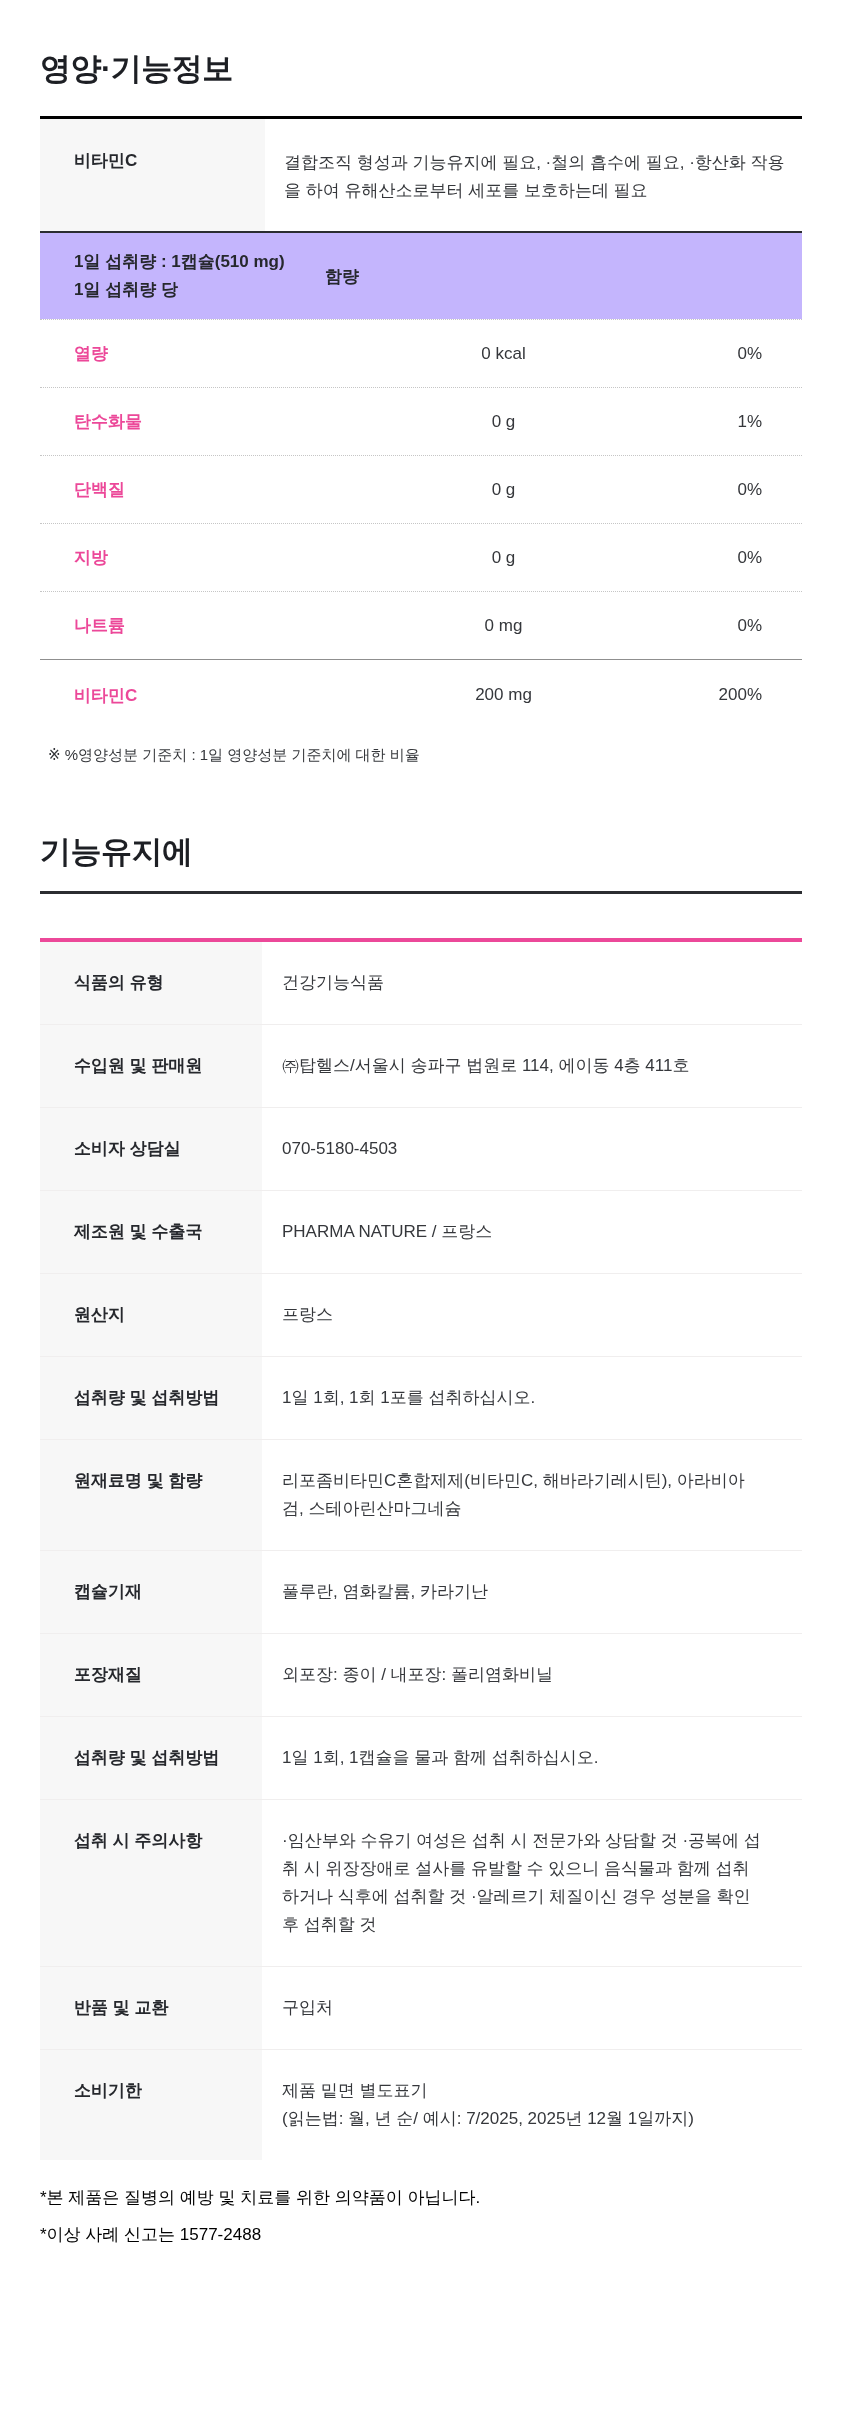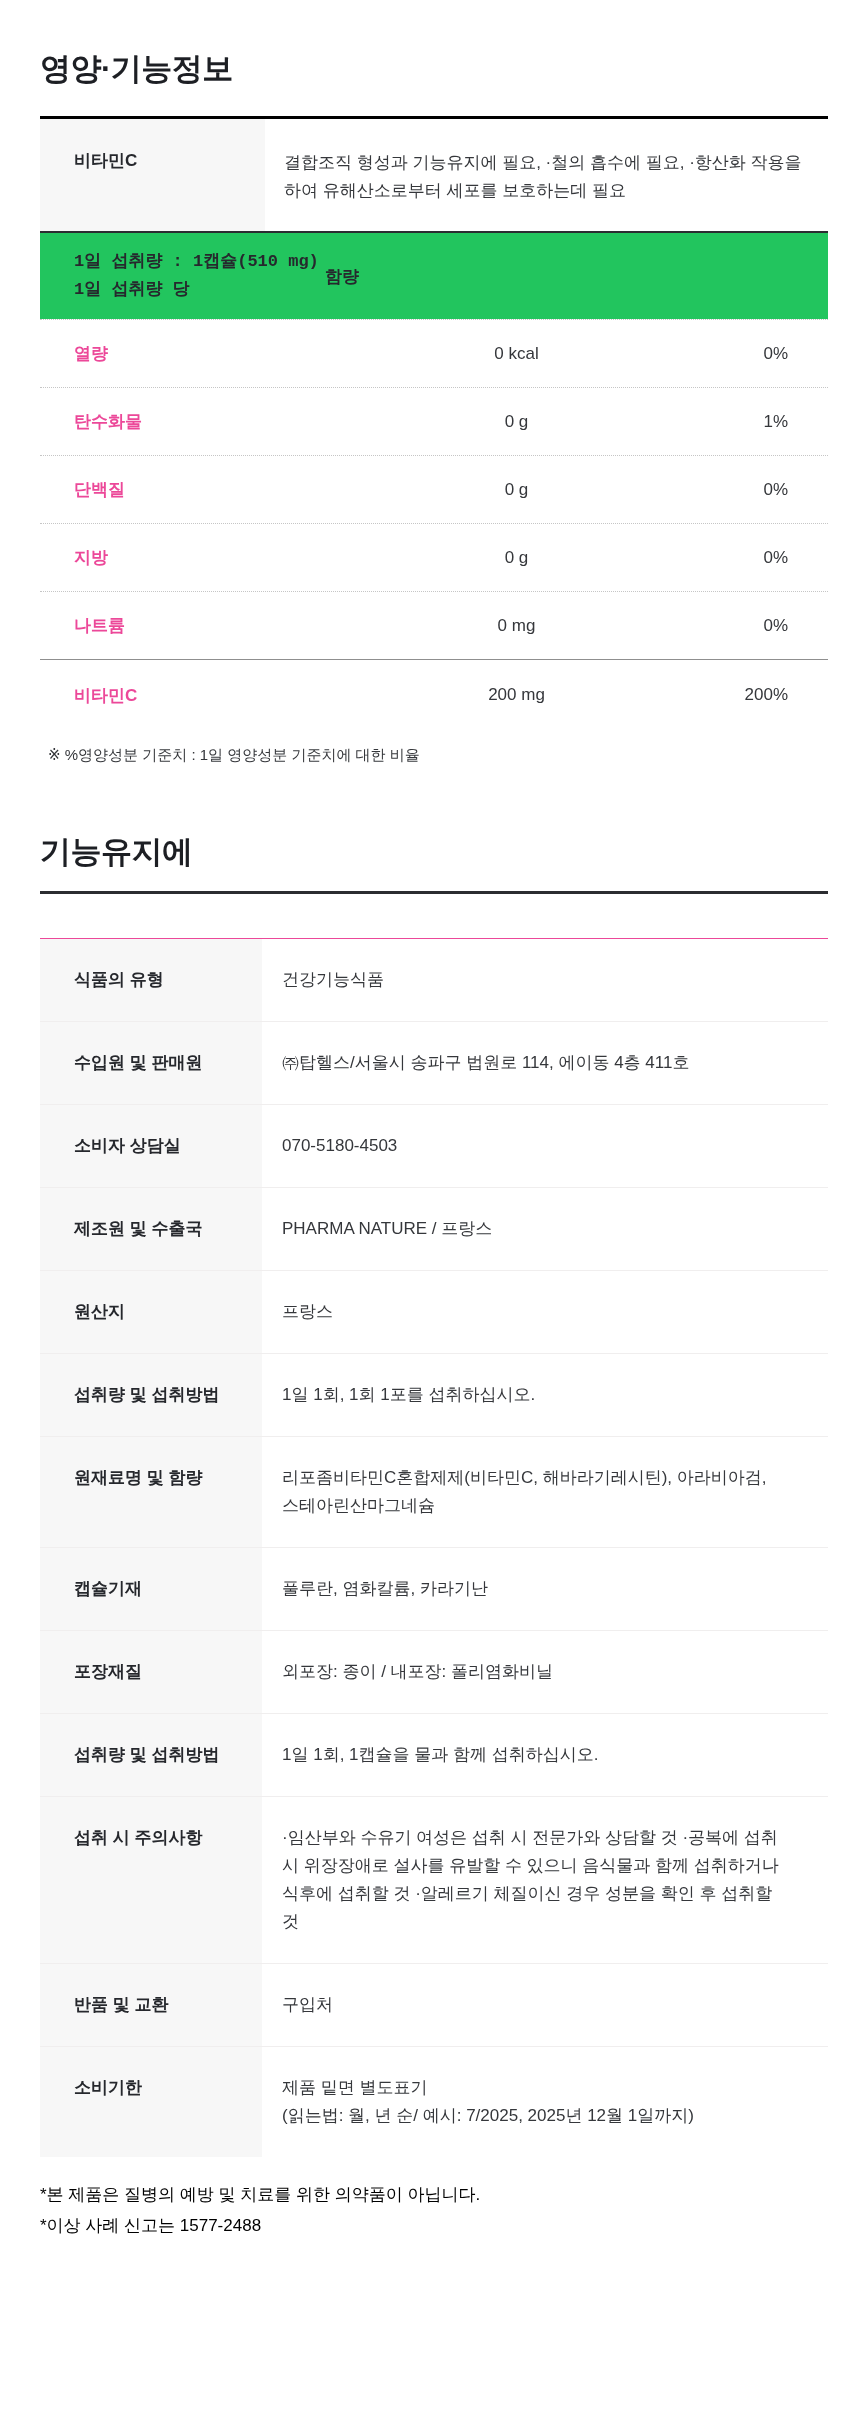--- a/index.html
+++ b/index.html
@@ -2,21 +2,21 @@
 <html lang="ko"><head>
 <meta charset="utf-8">
 <style>
   html,body { margin:0; padding:0; background:#ffffff; }
   body {
     width:860px; height:2422px; overflow:hidden;
     font-family:"Liberation Sans","DejaVu Sans",sans-serif;
     color:#303236;
     -webkit-font-smoothing:antialiased;
   }
-  .page { padding:50px 32px 0 40px; box-sizing:border-box; }
+  .page { padding:50px 58px 0 40px; box-sizing:border-box; }
 
   .section-title {
     margin:0; font-size:31px; font-weight:700; line-height:38px;
     color:#1d1f24; letter-spacing:-0.5px;
   }
 
   
   .ntable { margin-top:28px; border-top:3px solid #000000; }
 
   .nrow-func {
@@ -27,21 +27,21 @@
     background:#f7f7f7; padding:30px 10px 26px 34px;
     font-size:17px; font-weight:700; color:#26282d;
   }
   .nrow-func .fdesc {
     padding:30px 6px 26px 19px;
     font-size:17px; line-height:28px; color:#35373b;
   }
 
   .nheader {
     display:grid; grid-template-columns:225px 1fr 120px;
-    align-items:center; background:#22c55e; padding:15px 0;font-family:Liberation Mono, monospace;
+    align-items:center; background:#c4b5fd; padding:15px 0;
   }
   .nheader .serving { padding-left:34px; font-size:17px; font-weight:700; line-height:28px; color:#26282d; white-space:nowrap; }
   .nheader .amount-head { padding-left:60px; font-size:17px; font-weight:700; color:#26282d; }
 
   .nrow {
     display:grid; grid-template-columns:225px 1fr 120px;
     align-items:center; height:67px; font-size:17px;
     border-top:1px dotted #c6c6c6;
   }
   .nrow .nlabel { padding-left:34px; font-weight:700; color:#ec4899; }
@@ -49,34 +49,34 @@
   .nrow .npct { text-align:right; padding-right:40px; color:#35373b; }
 
   .nrow.total { border-top:1px solid #8f8f8f; height:70px; }
 
   .footnote { margin:16px 0 0 8px; font-size:15px; color:#35373b; }
 
   
   .section-title.second { margin-top:68px; }
   .rule { margin-top:20px; height:3px; background:#2b2d31; }
 
-  .ptable { margin-top:44px; border-top:1px solid #ec4899; }
+  .ptable { margin-top:44px; border-top:4px solid #ec4899; }
   .prow { display:grid; grid-template-columns:222px 1fr; font-size:17px; }
   .prow + .prow { border-top:1px solid #f0eeee; }
   .prow .plabel {
     background:#f7f7f7; padding:27px 10px 27px 34px;
     font-weight:700; color:#26282d; line-height:27px;
   }
   .prow .pvalue {
     padding:27px 40px 27px 20px; line-height:28px; color:#35373b;
     white-space:pre-line;
   }
 
   .note { margin:26px 0 0 0; font-size:17px; color:#000000; }
-  .note + .note { margin-top:8px; }
+  .note + .note { margin-top:14px; }
 </style>
 </head>
 <body>
 
 <div class="page">
 
   <h1 class="section-title">영양·기능정보</h1>
 
   <div class="ntable">
 

